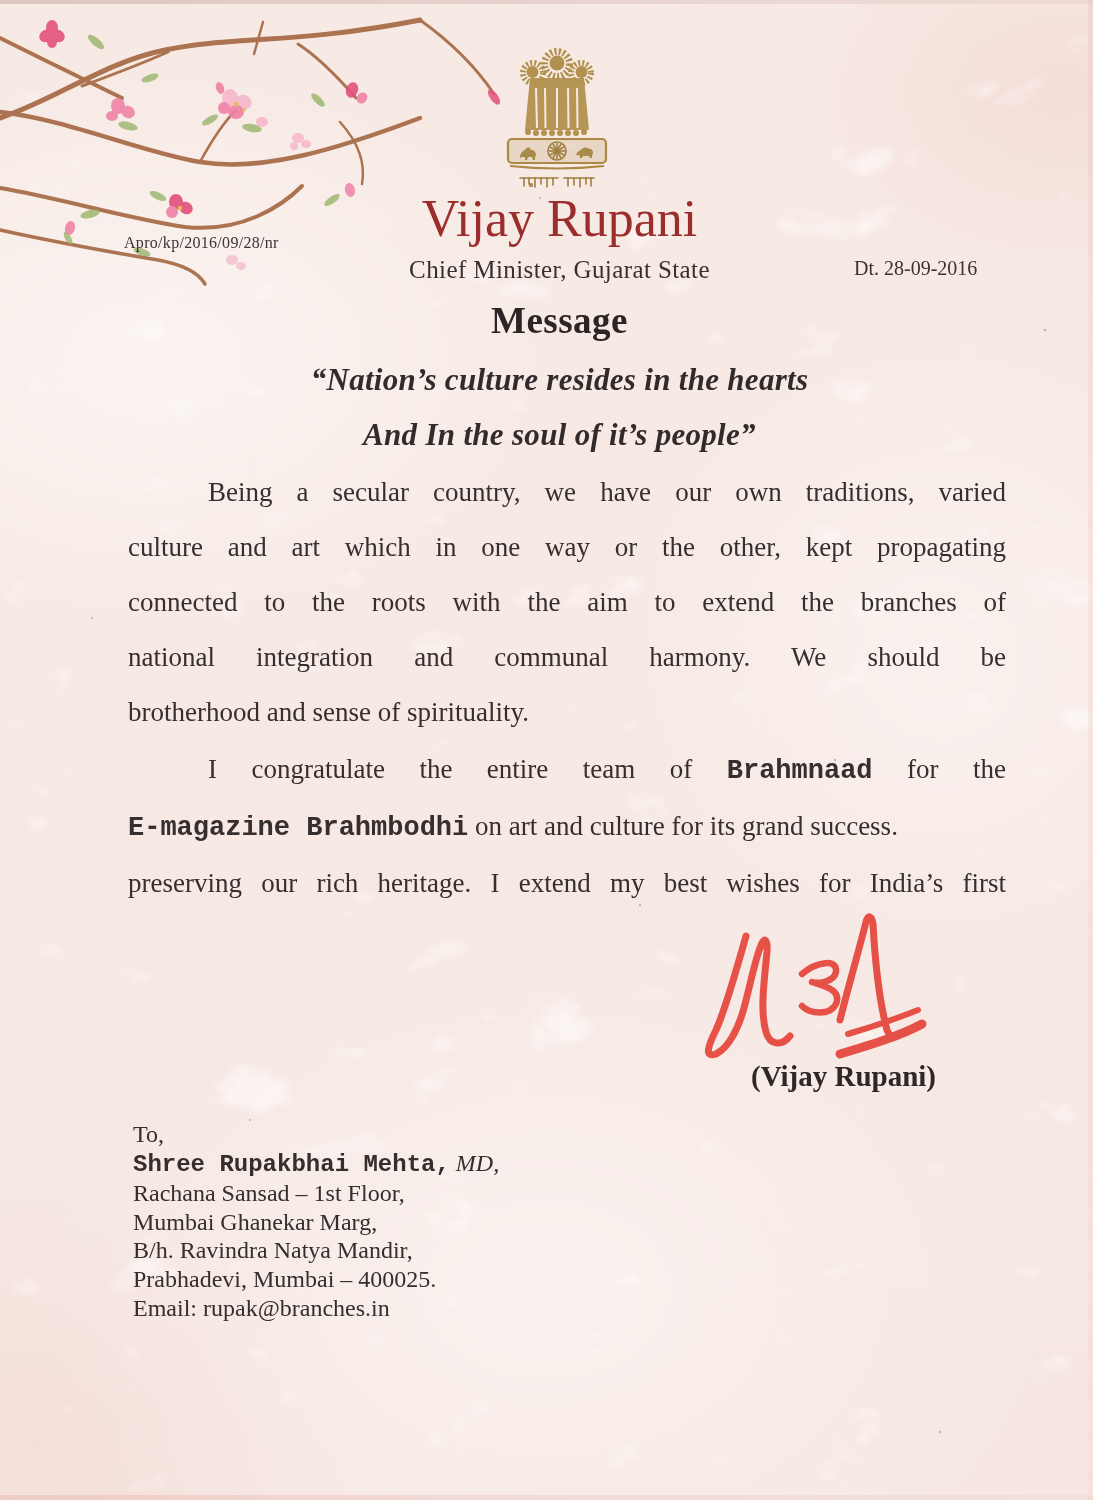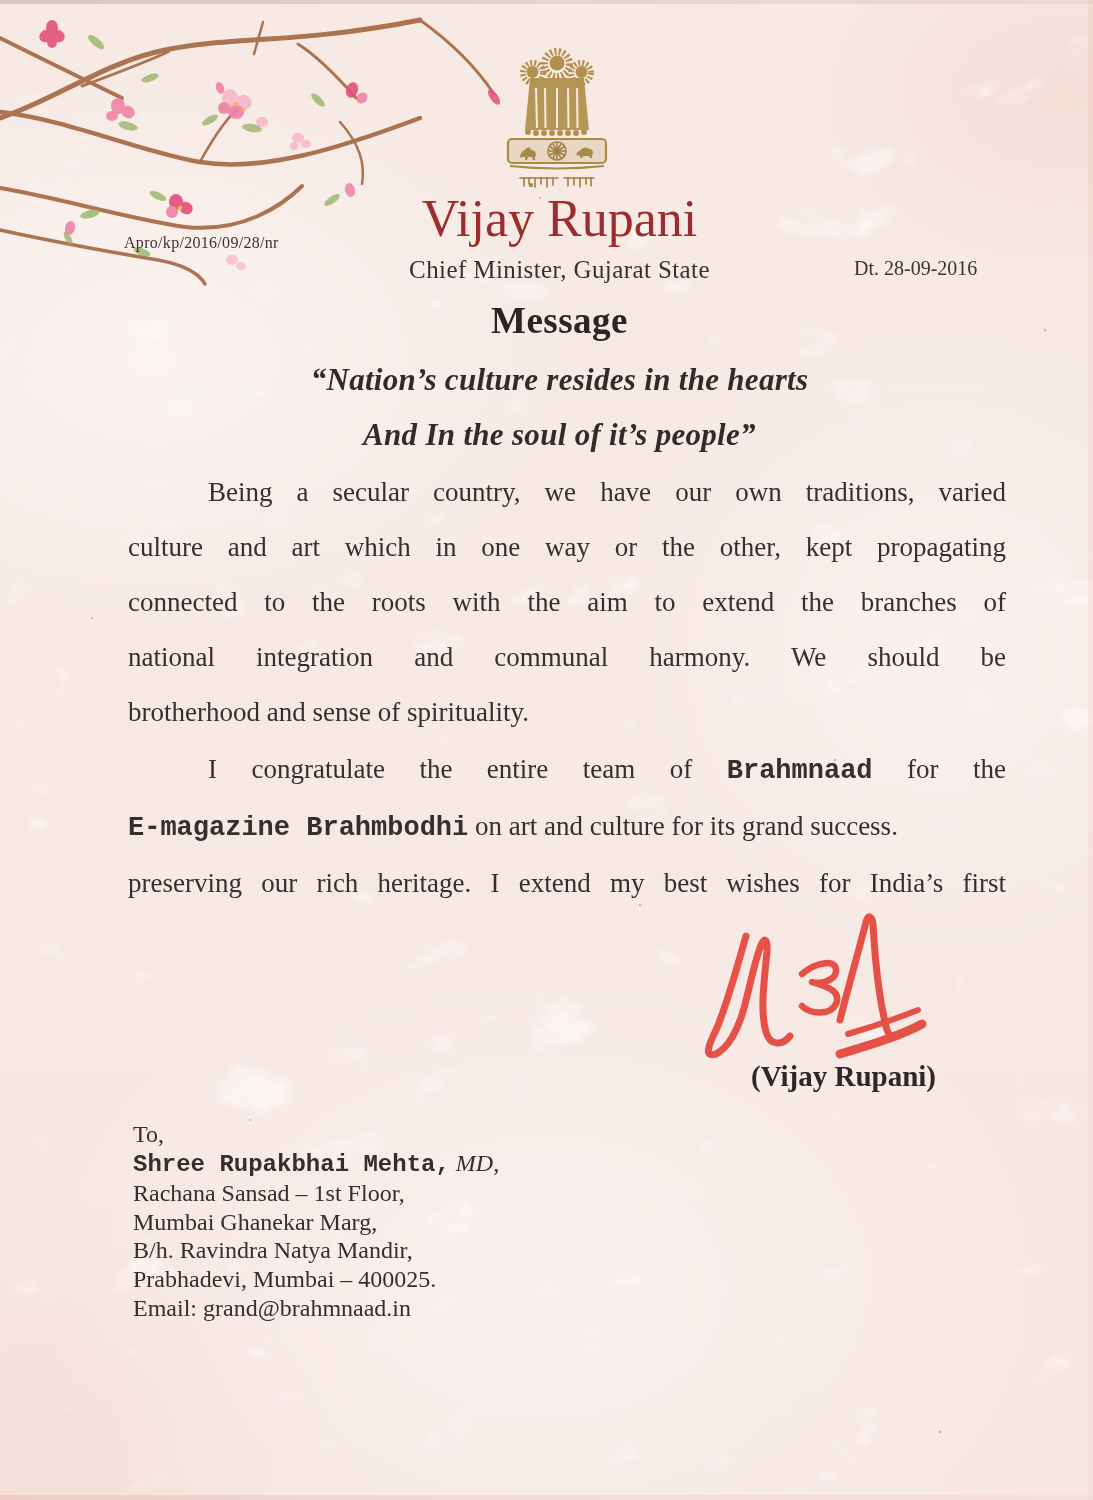--- a/index.html
+++ b/index.html
@@ -257,19 +257,19 @@
   <div class="abs sig-name">(Vijay Rupani)</div>
 
   <div class="abs addr">
     <div>To,</div>
     <div><span class="b">Shree Rupakbhai Mehta,</span>
       <span class="it">MD,</span></div>
     <div>Rachana Sansad – 1st Floor,</div>
     <div>Mumbai Ghanekar Marg,</div>
     <div>B/h. Ravindra Natya Mandir,</div>
     <div>Prabhadevi, Mumbai – 400025.</div>
-    <div>Email: grand@brahmnaad.in</div>
+    <div>Email: rupak@branches.in</div>
   </div>
 
   <div class="edge-top"></div>
   <div class="edge-bottom"></div>
   <div class="edge-right"></div>
 </div>
 
 </body></html>

